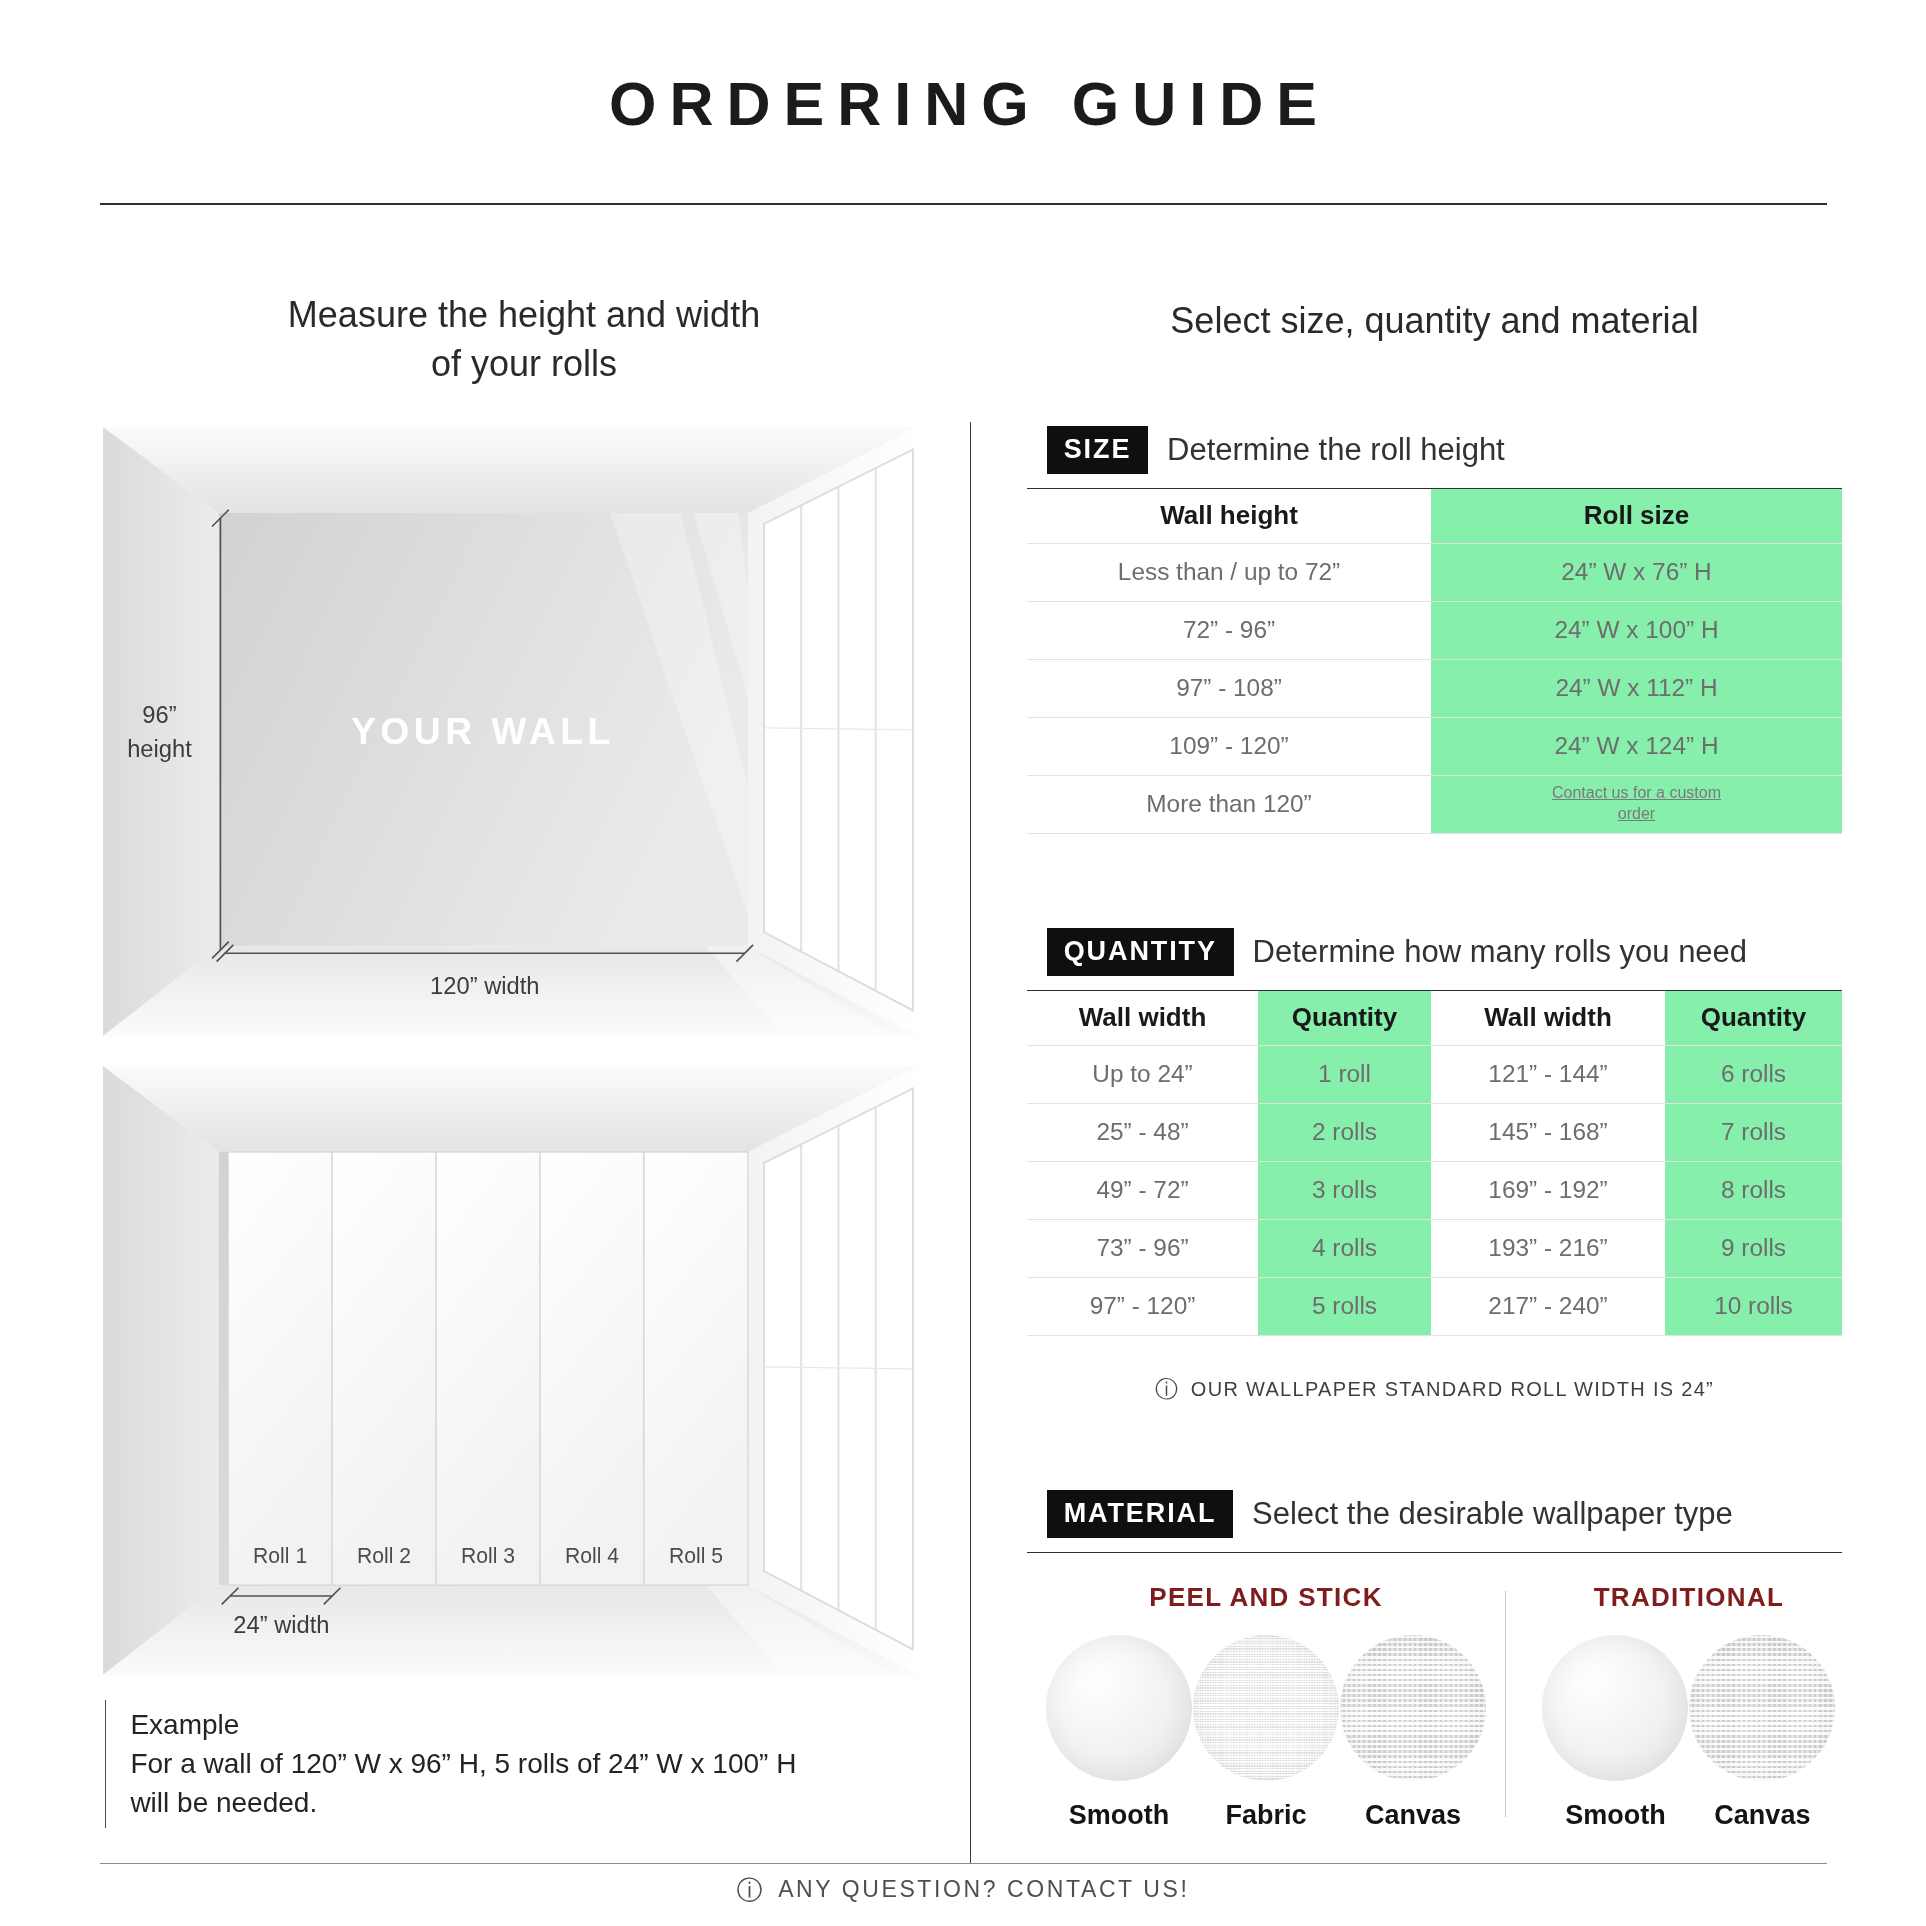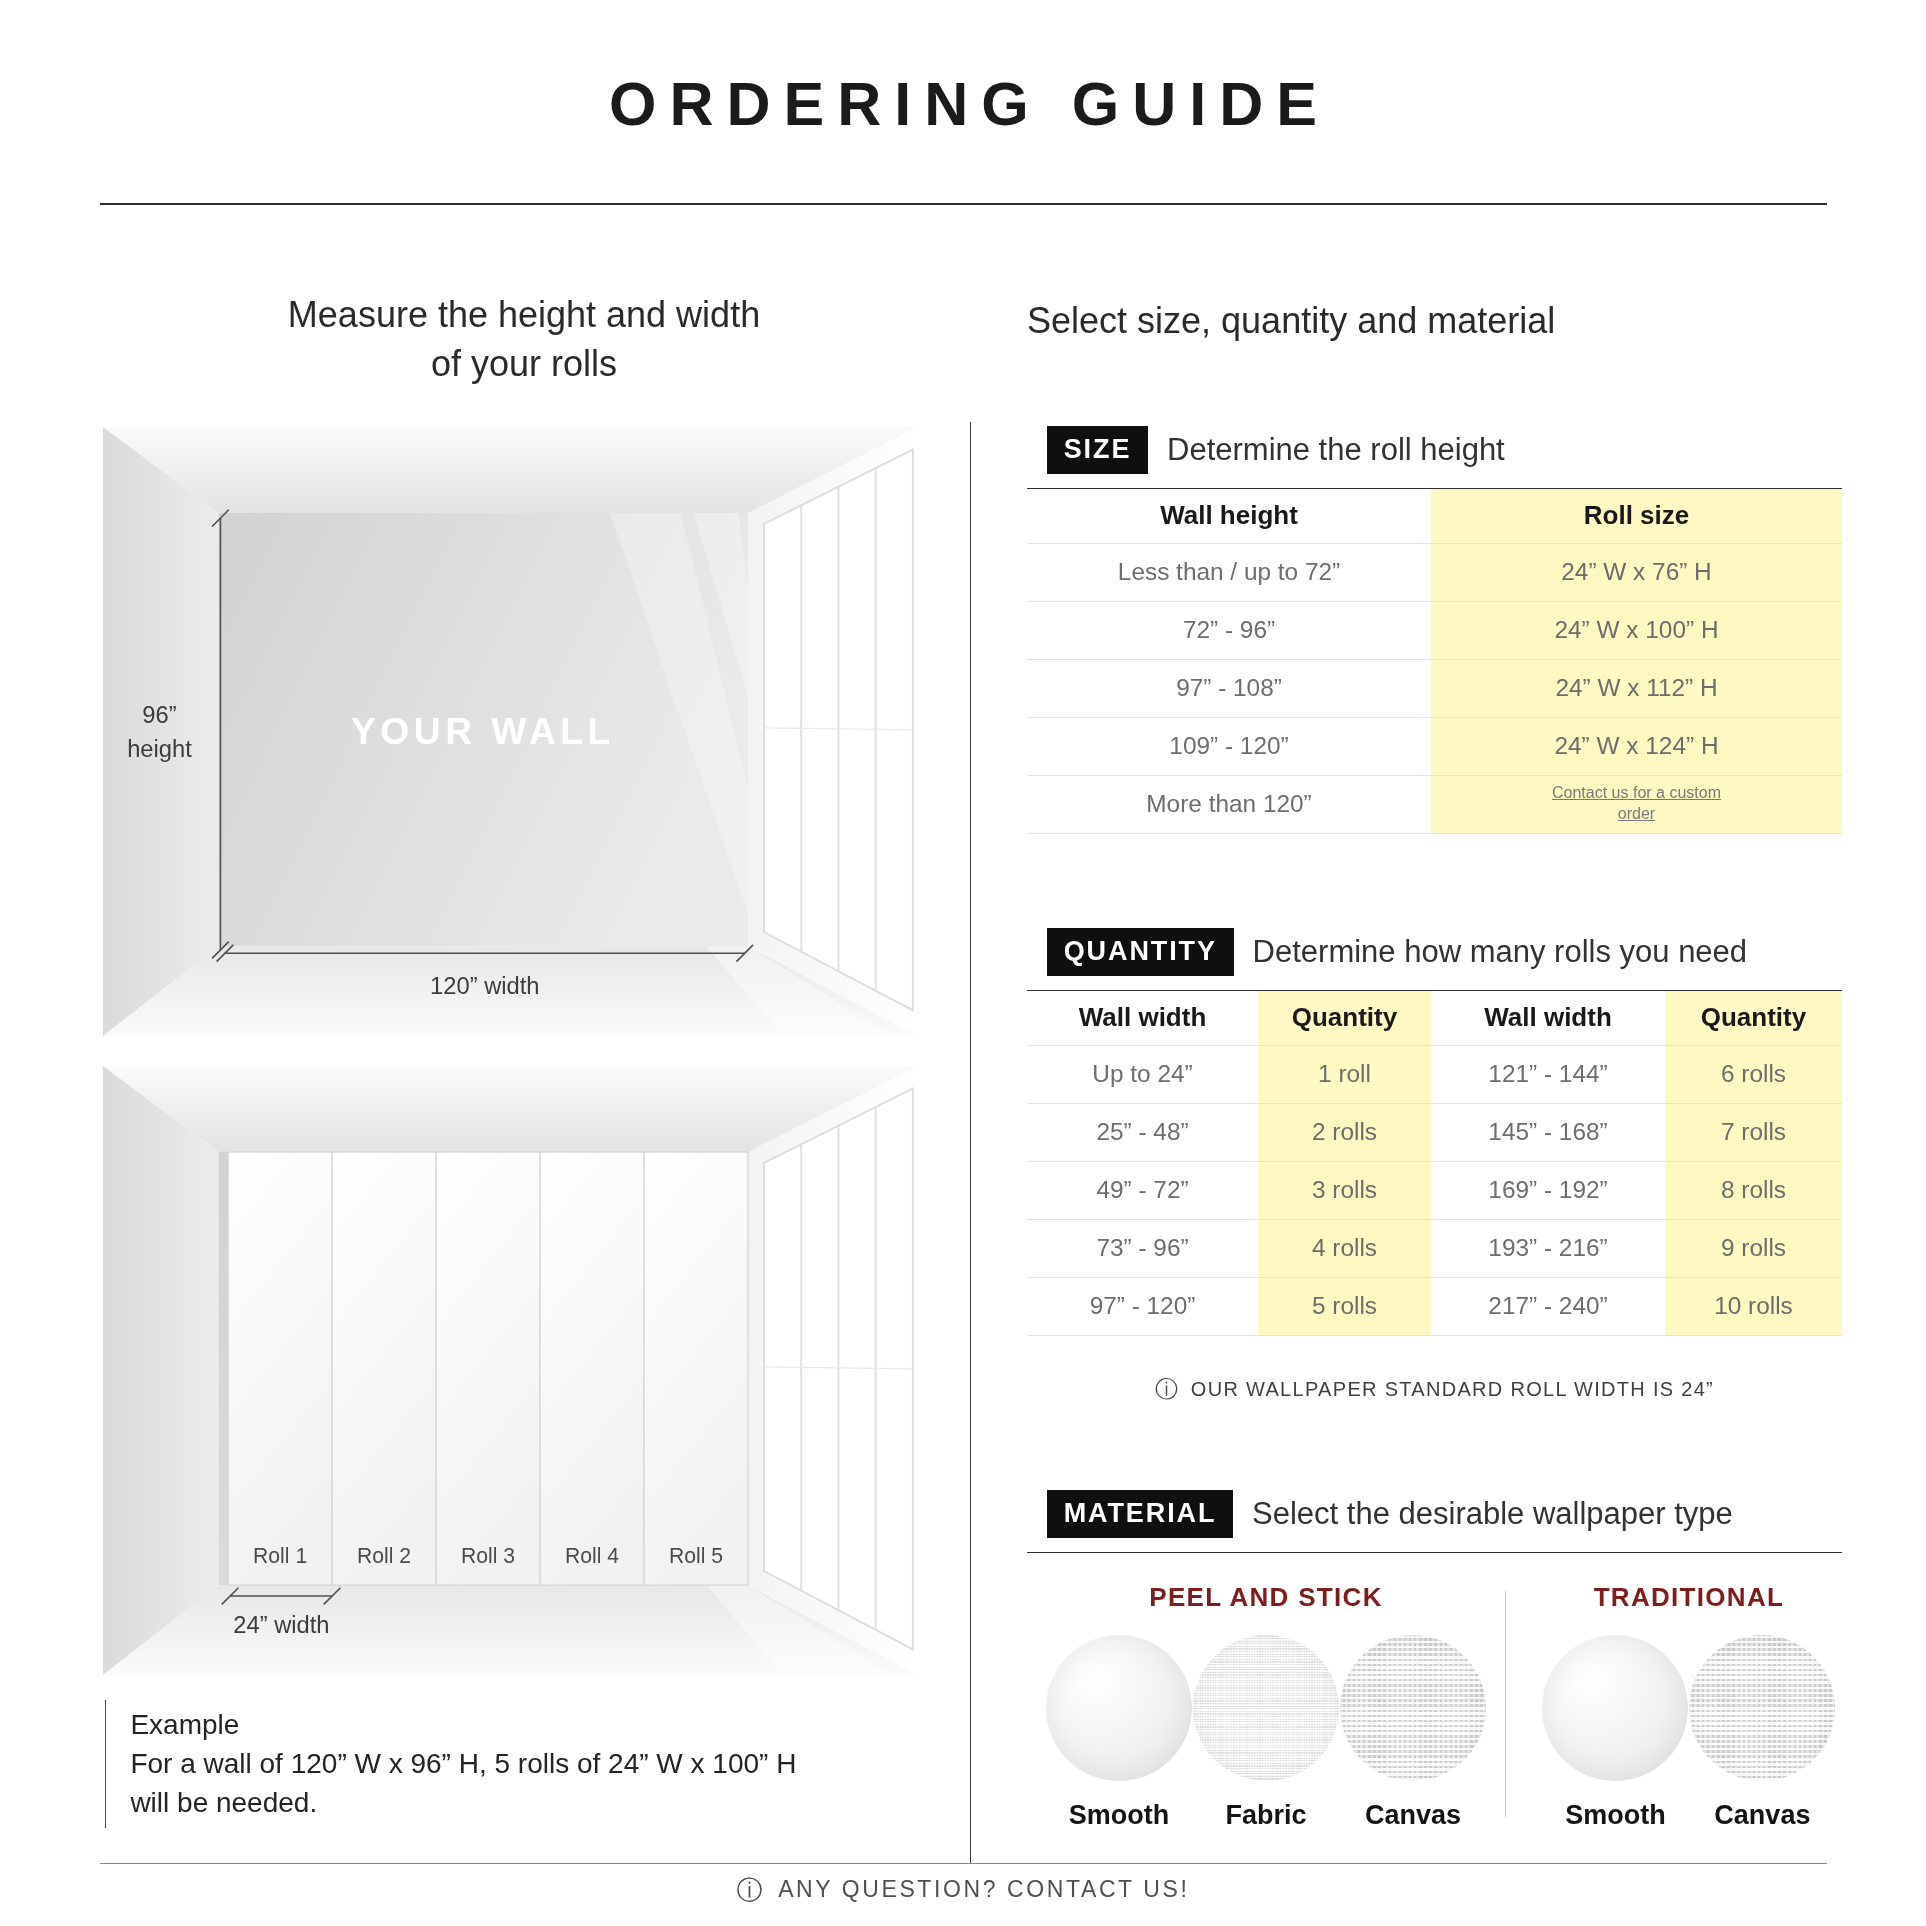--- a/index.html
+++ b/index.html
@@ -15,21 +15,21 @@
   }
   .rule { position: absolute; background: #2e2e2e; height: 1.9px; }
 
   
   .left-heading {
     position: absolute; left: 103px; top: 290px; width: 842px;
     text-align: center; font-size: 36px; color: #2a2a2a; line-height: 49px;
   }
   .right-heading {
     position: absolute; left: 1027px; top: 300px; width: 815px;
-    text-align: left; font-size: 36px; color: #2a2a2a;
+    text-align: center; font-size: 36px; color: #2a2a2a;
   }
 
   .main-divider {
     position: absolute; left: 970px; top: 422px;
     width: 1.3px; height: 1442px; background: #3d3d3d;
   }
 
   
   .section { position: absolute; width: 815px; }
   .section-head {
@@ -44,21 +44,21 @@
 
   .grid { display: grid; }
   .grid-size { grid-template-columns: 404px 411px; }
   .grid-qty  { grid-template-columns: 231px 173px 234px 177px; }
   .cell {
     display: flex; align-items: center; justify-content: center;
     height: 58px; font-size: 24.4px; color: #6d6d6d; text-align: center;
     border-bottom: 1.3px solid #e3e3e3;
   }
   .cell.header { height: 55px; font-size: 26px; font-weight: 700; color: #191919; }
-  .cell.shade { background: #fef9c3; }
+  .cell.shade { background: #86efac; }
   .cell.small { font-size: 16px; color: #7a7a7a; line-height: 1.3; text-decoration: underline; }
   .wrapnarrow { display: inline-block; width: 193px; }
 
   .note {
     position: absolute; display: flex; align-items: center; justify-content: center;
     gap: 11.6px; font-size: 20px; letter-spacing: 1.3px; color: #3f3f3f;
   }
   .info-glyph { font-family: "DejaVu Sans", sans-serif; font-size: 26px; color: #4a4a4a; line-height: 1; }
   .info-glyph.sm { font-size: 23px; }
 

